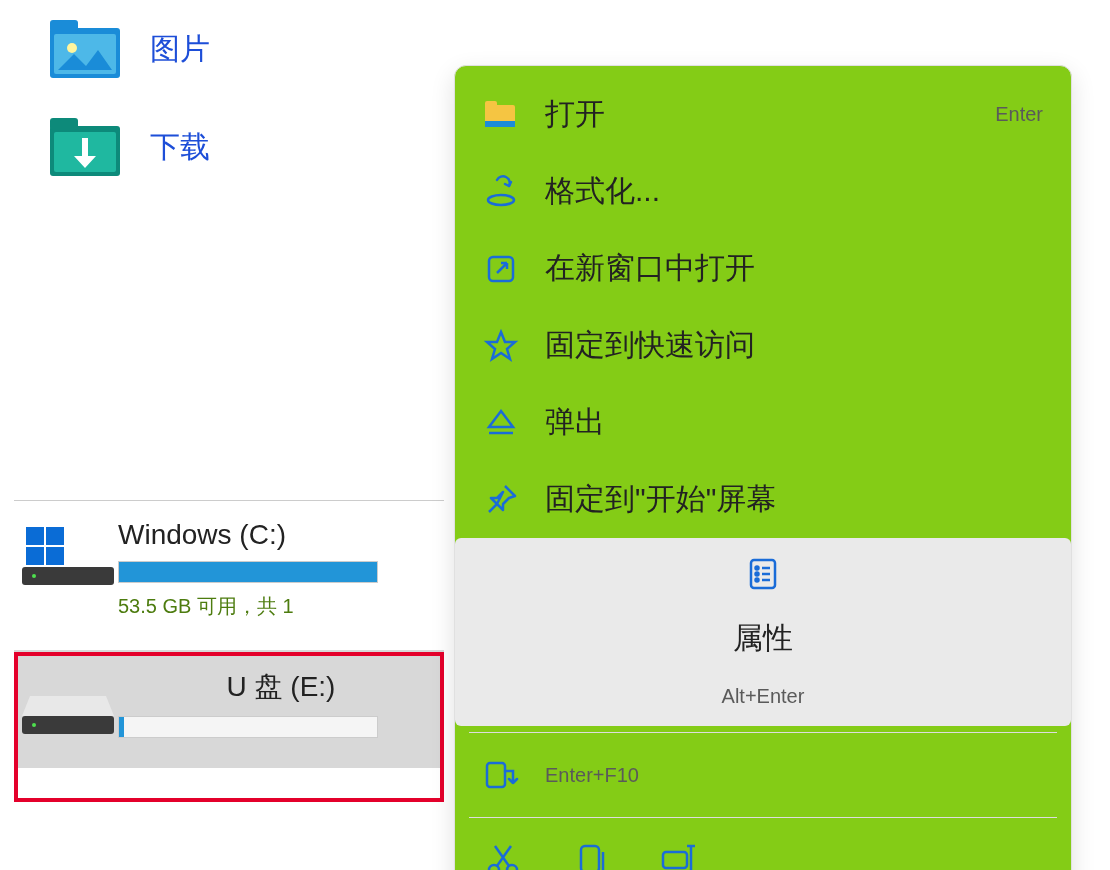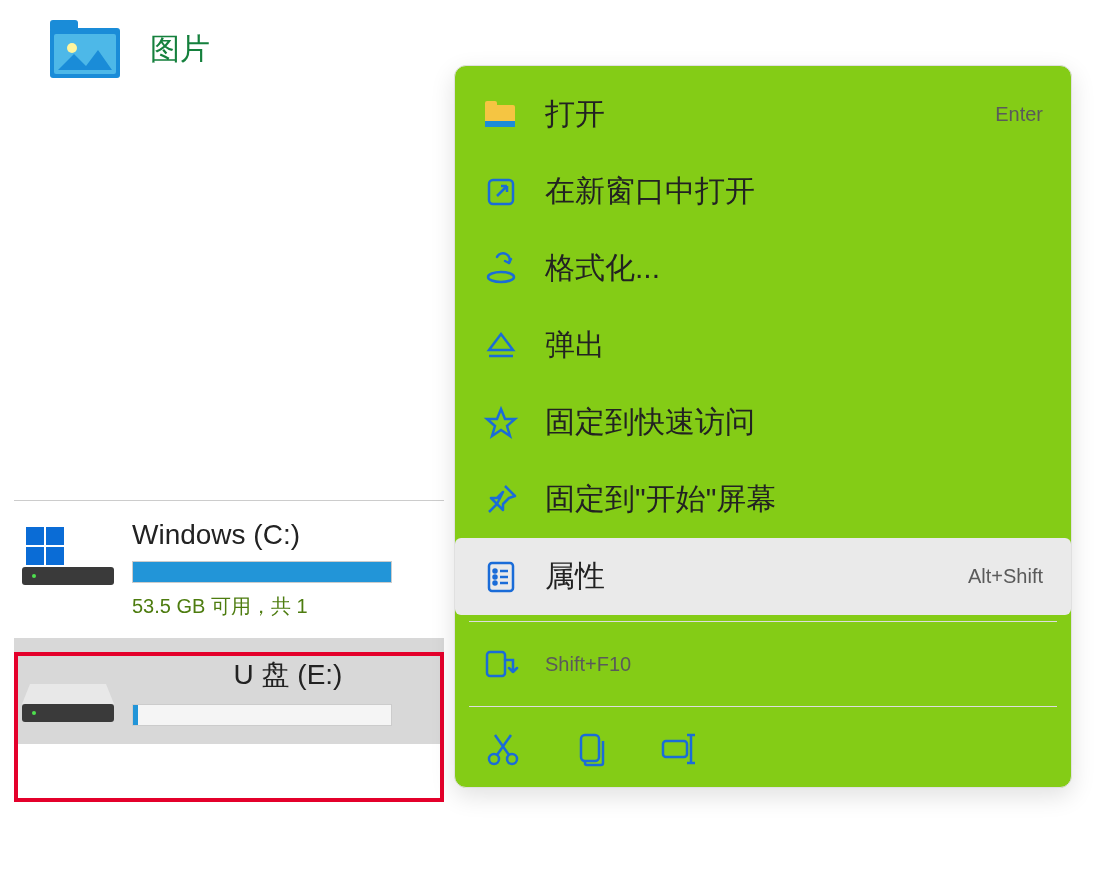--- a/index.html
+++ b/index.html
@@ -23,34 +23,34 @@
   padding: 20px 0 20px 50px;
   gap: 30px;
 }
 .folder-icon {
   width: 70px;
   height: 58px;
   flex-shrink: 0;
 }
 .folder-label {
   font-size: 30px;
-  color: #15803d;
+  color: #1d4ed8;
 }
 .drives-section {
   position: absolute;
   left: 14px;
   top: 500px;
   width: 430px;
   border-top: 1px solid #ccc;
 }
 .drive-item {
   display: flex;
   align-items: flex-start;
-  padding: 18px 0 18px 8px;
-  gap: 18px;
+  padding: 18px 0 30px 8px;
+  gap: 4px;
 }
 .drive-icon {
   width: 92px;
   height: 60px;
   flex-shrink: 0;
   margin-top: 6px;
 }
 .drive-info {
   flex: 1;
   display: flex;
@@ -100,20 +100,21 @@
 .menu-item {
   display: flex;
   align-items: center;
   padding: 18px 28px;
   gap: 26px;
   position: relative;
 }
 .menu-item:hover, .menu-item.hover {
   background: #eaeaea;
   border-radius: 6px;
+  flex-direction: column;
 }
 .menu-icon {
   width: 36px;
   height: 36px;
   flex-shrink: 0;
   display: flex;
   align-items: center;
   justify-content: center;
 }
 .menu-label {
@@ -151,20 +152,31 @@
     <span class="folder-icon">
       <svg viewBox="0 0 70 58">
           <rect x="0" y="8" width="70" height="50" rx="3" fill="#1a8cd8"></rect>
           <rect x="0" y="0" width="28" height="12" rx="3" fill="#1a8cd8"></rect>
           <rect x="4" y="14" width="62" height="40" rx="2" fill="#4db8e8"></rect>
           <circle cx="22" cy="28" r="5" fill="#fff59d"></circle>
           <path d="M8 50 L24 34 L36 46 L48 30 L62 50 Z" fill="#1a8cd8"></path>
         </svg>
     </span>
     <span class="folder-label">图片</span>
+  </div>
+  <div class="folder-item">
+    <span class="folder-icon">
+      <svg viewBox="0 0 70 58">
+          <rect x="0" y="8" width="70" height="50" rx="3" fill="#0d8a7a"></rect>
+          <rect x="0" y="0" width="28" height="12" rx="3" fill="#0d8a7a"></rect>
+          <rect x="4" y="14" width="62" height="40" rx="2" fill="#1fb8a0"></rect>
+          <path d="M32 20 L32 38 L24 38 L35 50 L46 38 L38 38 L38 20 Z" fill="#fff"></path>
+        </svg>
+    </span>
+    <span class="folder-label">下载</span>
   </div>
 </div>
 
 <div class="drives-section">
   <div class="drive-item">
     <span class="drive-icon">
       <svg viewBox="0 0 92 60">
           <rect x="0" y="42" width="92" height="18" rx="3" fill="#3a3a3a"></rect>
           <circle cx="12" cy="51" r="2" fill="#4de04d"></circle>
           <g transform="translate(0,-2)">
@@ -212,55 +224,55 @@
           <rect x="2" y="24" width="30" height="6" fill="#1a8cd8"></rect>
         </svg>
     </span>
     <span class="menu-label">打开</span>
     <span class="menu-shortcut">Enter</span>
   </div>
 
   <div class="menu-item">
     <span class="menu-icon">
       <svg viewBox="0 0 36 36" fill="none" stroke="#1a6cd8" stroke-width="2.5">
-          <rect x="6" y="6" width="24" height="24" rx="4"></rect>
-          <path d="M14 22 L24 12 M24 12 L24 18 M24 12 L18 12"></path>
-        </svg>
-    </span>
-    <span class="menu-label">在新窗口中打开</span>
-  </div>
-
-  <div class="menu-item">
-    <span class="menu-icon">
-      <svg viewBox="0 0 36 36" fill="none" stroke="#1a6cd8" stroke-width="2.5">
           <ellipse cx="18" cy="26" rx="13" ry="5"></ellipse>
           <path d="M14 6 A6 6 0 0 1 26 12" stroke-linecap="round"></path>
           <path d="M26 12 L22 10 M26 12 L28 8" stroke-linecap="round"></path>
         </svg>
     </span>
     <span class="menu-label">格式化...</span>
   </div>
 
   <div class="menu-item">
     <span class="menu-icon">
       <svg viewBox="0 0 36 36" fill="none" stroke="#1a6cd8" stroke-width="2.5">
+          <rect x="6" y="6" width="24" height="24" rx="4"></rect>
+          <path d="M14 22 L24 12 M24 12 L24 18 M24 12 L18 12"></path>
+        </svg>
+    </span>
+    <span class="menu-label">在新窗口中打开</span>
+  </div>
+
+  <div class="menu-item">
+    <span class="menu-icon">
+      <svg viewBox="0 0 36 36" fill="none" stroke="#1a6cd8" stroke-width="2.5">
+          <path d="M18 4 L22 14 L32 14 L24 21 L27 31 L18 25 L9 31 L12 21 L4 14 L14 14 Z"></path>
+        </svg>
+    </span>
+    <span class="menu-label">固定到快速访问</span>
+  </div>
+
+  <div class="menu-item">
+    <span class="menu-icon">
+      <svg viewBox="0 0 36 36" fill="none" stroke="#1a6cd8" stroke-width="2.5">
           <path d="M18 6 L30 22 L6 22 Z"></path>
           <line x1="6" y1="28" x2="30" y2="28"></line>
         </svg>
     </span>
     <span class="menu-label">弹出</span>
-  </div>
-
-  <div class="menu-item">
-    <span class="menu-icon">
-      <svg viewBox="0 0 36 36" fill="none" stroke="#1a6cd8" stroke-width="2.5">
-          <path d="M18 4 L22 14 L32 14 L24 21 L27 31 L18 25 L9 31 L12 21 L4 14 L14 14 Z"></path>
-        </svg>
-    </span>
-    <span class="menu-label">固定到快速访问</span>
   </div>
 
   <div class="menu-item">
     <span class="menu-icon">
       <svg viewBox="0 0 36 36" fill="none" stroke="#1a6cd8" stroke-width="2.5" stroke-linejoin="round">
           <path d="M22 4 L32 14 L26 16 L20 22 L20 28 L14 22 L6 30 M14 22 L8 16 L14 16 L20 10 Z"></path>
         </svg>
     </span>
     <span class="menu-label">固定到"开始"屏幕</span>
   </div>
@@ -271,33 +283,33 @@
           <rect x="6" y="4" width="24" height="28" rx="3"></rect>
           <circle cx="12" cy="12" r="1.5" fill="#1a6cd8"></circle>
           <circle cx="12" cy="18" r="1.5" fill="#1a6cd8"></circle>
           <circle cx="12" cy="24" r="1.5" fill="#1a6cd8"></circle>
           <line x1="17" y1="12" x2="25" y2="12"></line>
           <line x1="17" y1="18" x2="25" y2="18"></line>
           <line x1="17" y1="24" x2="25" y2="24"></line>
         </svg>
     </span>
     <span class="menu-label">属性</span>
-    <span class="menu-shortcut">Alt+Shift</span>
+    <span class="menu-shortcut">Alt+Enter</span>
   </div>
 
   <div class="menu-separator"></div>
 
   <div class="menu-item">
     <span class="menu-icon">
       <svg viewBox="0 0 36 36" fill="none" stroke="#1a6cd8" stroke-width="2.5">
           <rect x="4" y="6" width="18" height="24" rx="3"></rect>
           <path d="M22 14 L30 14 L30 26 M30 26 L26 22 M30 26 L34 22" stroke-linecap="round"></path>
         </svg>
     </span>
-    <span class="menu-shortcut">Shift+F10</span>
+    <span class="menu-shortcut">Enter+F10</span>
   </div>
 
   <div class="menu-separator"></div>
 
   <div class="menu-toolbar">
     <span class="toolbar-btn">
       <svg viewBox="0 0 40 40" fill="none" stroke="#1a6cd8" stroke-width="2.5">
           <circle cx="11" cy="30" r="5"></circle>
           <circle cx="29" cy="30" r="5"></circle>
           <path d="M14 26 L28 6 M26 26 L12 6"></path>

